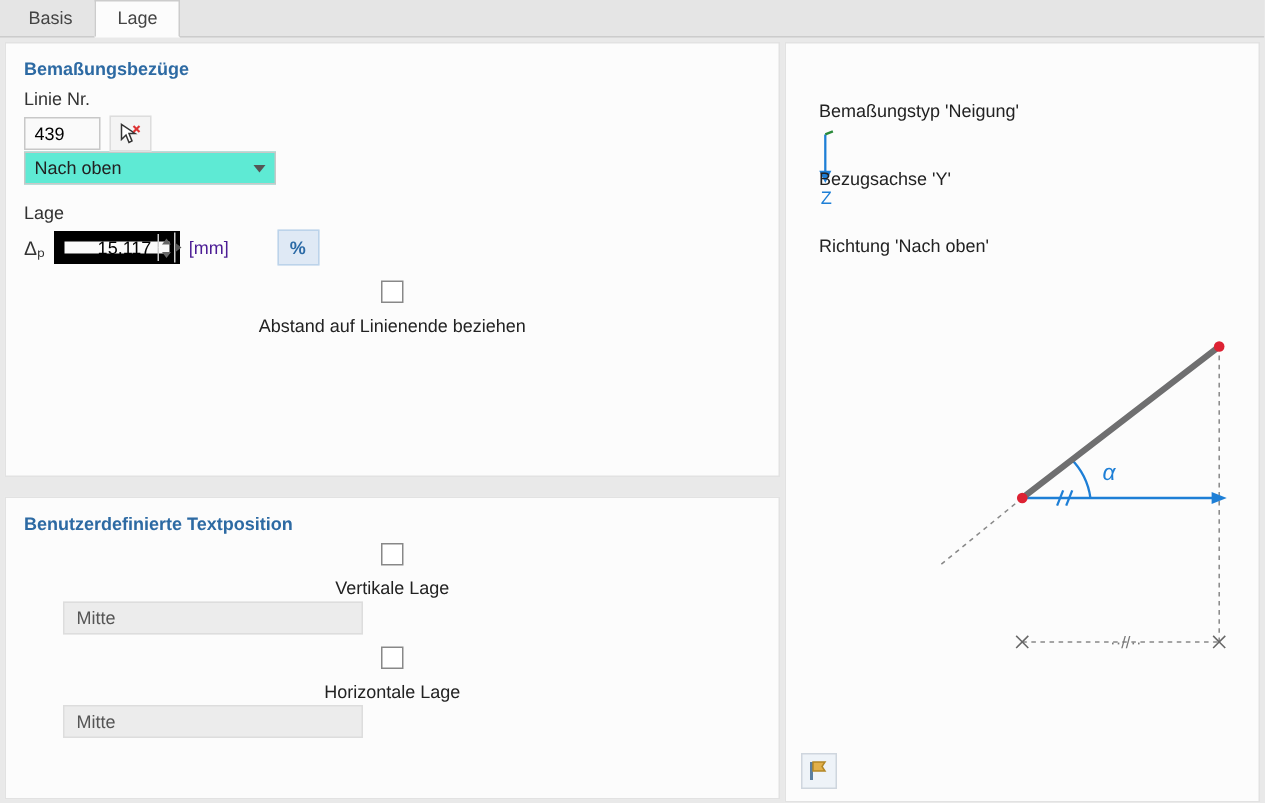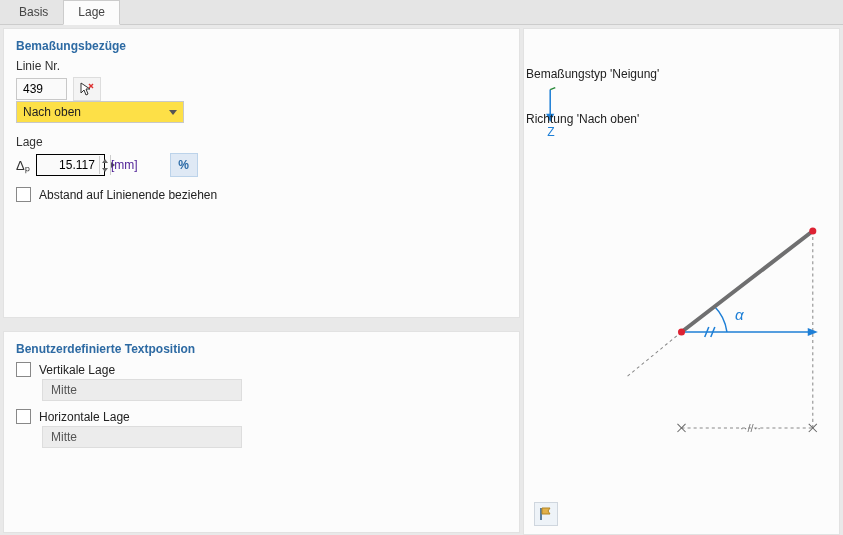--- a/index.html
+++ b/index.html
@@ -13,38 +13,38 @@
   .panel{background:#fcfcfc;border:1px solid #e2e2e2;padding:10px 12px 14px;box-sizing:border-box;}
   .leftA{height:290px;}
   .leftB{flex:1;}
   .preview{background:#fcfcfc;border:1px solid #e2e2e2;height:100%;position:relative;}
   .section-title{color:#2d6aa3;font-weight:600;margin-bottom:6px;}
   .field-label{margin:4px 0 4px;color:#333;}
   .row{display:flex;align-items:center;gap:6px;}
   .textinput{height:22px;border:1px solid #c8c8c8;background:#fafafa;padding:0 6px;font-size:12px;box-sizing:border-box;}
   .num{width:51px;}
   .iconbtn{width:26px;height:22px;border:1px solid #ddd;background:#f4f4f4;display:flex;align-items:center;justify-content:center;cursor:pointer;}
-  .dropdown{width:168px;height:22px;border:1px solid #c8c8c8;background:#fde047;display:flex;align-items:center;justify-content:space-between;padding:0 6px;box-sizing:border-box;cursor:pointer;}
+  .dropdown{width:168px;height:22px;border:1px solid #c8c8c8;background:#5eead4;display:flex;align-items:center;justify-content:space-between;padding:0 6px;box-sizing:border-box;cursor:pointer;}
   .chev{width:0;height:0;border-left:4px solid transparent;border-right:4px solid transparent;border-top:5px solid #555;}
   .small-sym{font-size:13px;color:#333;}
-  .spinner{width:69px;height:22px;border:1px solid #000000;background:#fafafa;display:flex;align-items:center;box-sizing:border-box;}
+  .spinner{width:84px;height:22px;border:7px solid #000000;background:#fafafa;display:flex;align-items:center;box-sizing:border-box;}
   .spinner input{border:none;width:56px;text-align:right;font-size:12px;padding-right:4px;background:transparent;outline:none;}
   .spin-btns{display:flex;flex-direction:column;}
   .spin-btns .b{width:10px;height:9px;border-left:1px solid #ccc;display:flex;align-items:center;justify-content:center;cursor:pointer;}
   .spin-btns .up::before{content:"";border-left:3px solid transparent;border-right:3px solid transparent;border-bottom:4px solid #666;}
   .spin-btns .dn::before{content:"";border-left:3px solid transparent;border-right:3px solid transparent;border-top:4px solid #666;}
   .go{width:12px;height:20px;border-left:1px solid #ccc;display:flex;align-items:center;justify-content:center;cursor:pointer;}
   .go::before{content:"";border-top:3px solid transparent;border-bottom:3px solid transparent;border-left:4px solid #555;}
   .unit{color:#4c1d95;}
   .pctbtn{width:26px;height:22px;background:#dfe9f5;border:1px solid #bcd3ea;display:flex;align-items:center;justify-content:center;color:#2b6aa6;font-weight:600;cursor:pointer;}
-  .chkrow{display:flex;align-items:center;gap:8px;margin-top:10px;}
+  .chkrow{display:flex;align-items:center;gap:8px;margin-top:10px;flex-direction:column;}
   .chkbox{width:13px;height:13px;border:1px solid #888;background:#fff;cursor:pointer;}
   .grey-disabled{width:200px;height:22px;background:#ececec;border:1px solid #ddd;display:flex;align-items:center;padding:0 8px;color:#555;box-sizing:border-box;margin:2px 0 8px 26px;}
   .cursor-ico{position:relative;width:16px;height:16px;}
-  .preview-text{position:absolute;top:8px;left:2px;line-height:15px;white-space:pre;}
+  .preview-text{position:absolute;top:8px;left:22px;line-height:15px;white-space:pre;}
   .toolbtn{position:absolute;bottom:8px;left:10px;width:22px;height:22px;border:1px solid #cfd6de;background:#eef3f8;display:flex;align-items:center;justify-content:center;cursor:pointer;}
 </style>
 </head>
 <body>
 
 <div class="app">
   <div class="tabbar">
     <div class="tab">Basis</div>
     <div class="tab active">Lage</div>
   </div>
@@ -112,20 +112,21 @@
         <div class="grey-disabled">
           <span>Mitte</span>
         </div>
       </div>
     </div>
 
     <div class="right">
       <div class="preview">
         <div class="preview-text">
           <div>Bemaßungstyp 'Neigung'</div>
+          <div>Bezugsachse 'Y'</div>
           <div>Richtung 'Nach oben'</div>
         </div>
 
         <svg width="100%" height="100%" viewBox="0 0 310 500">
 
           <g transform="translate(25,60)">
             <line x1="0" y1="0" x2="0" y2="28" stroke="#1e7fd6" stroke-width="1.5"></line>
             <polygon points="0,32 -4,24 4,24" fill="#1e7fd6"></polygon>
             <line x1="0" y1="0" x2="5" y2="-2" stroke="#2a8a3a" stroke-width="1.5"></line>
             <text x="-3" y="46" font-size="12" fill="#1e7fd6">Z</text>

